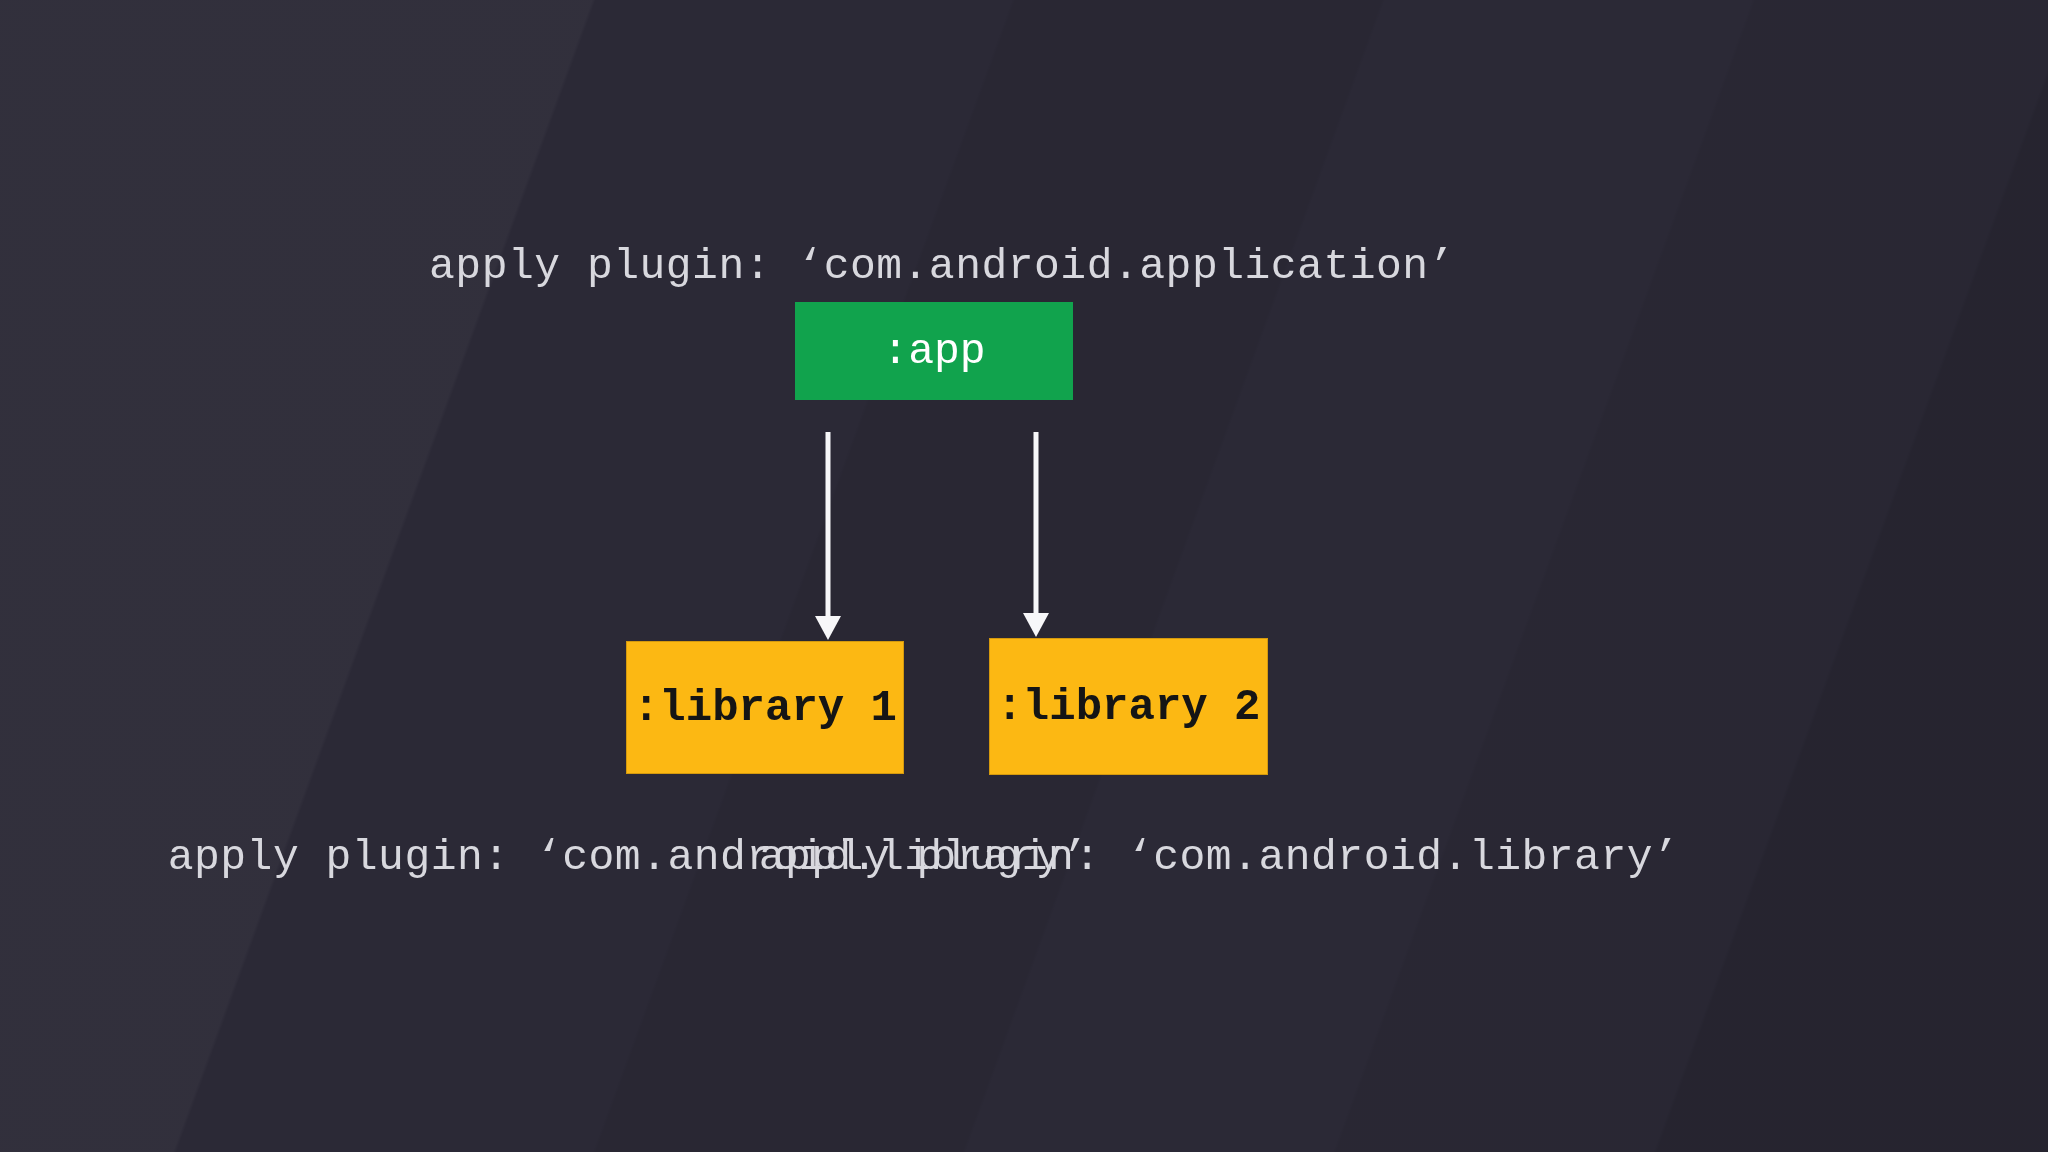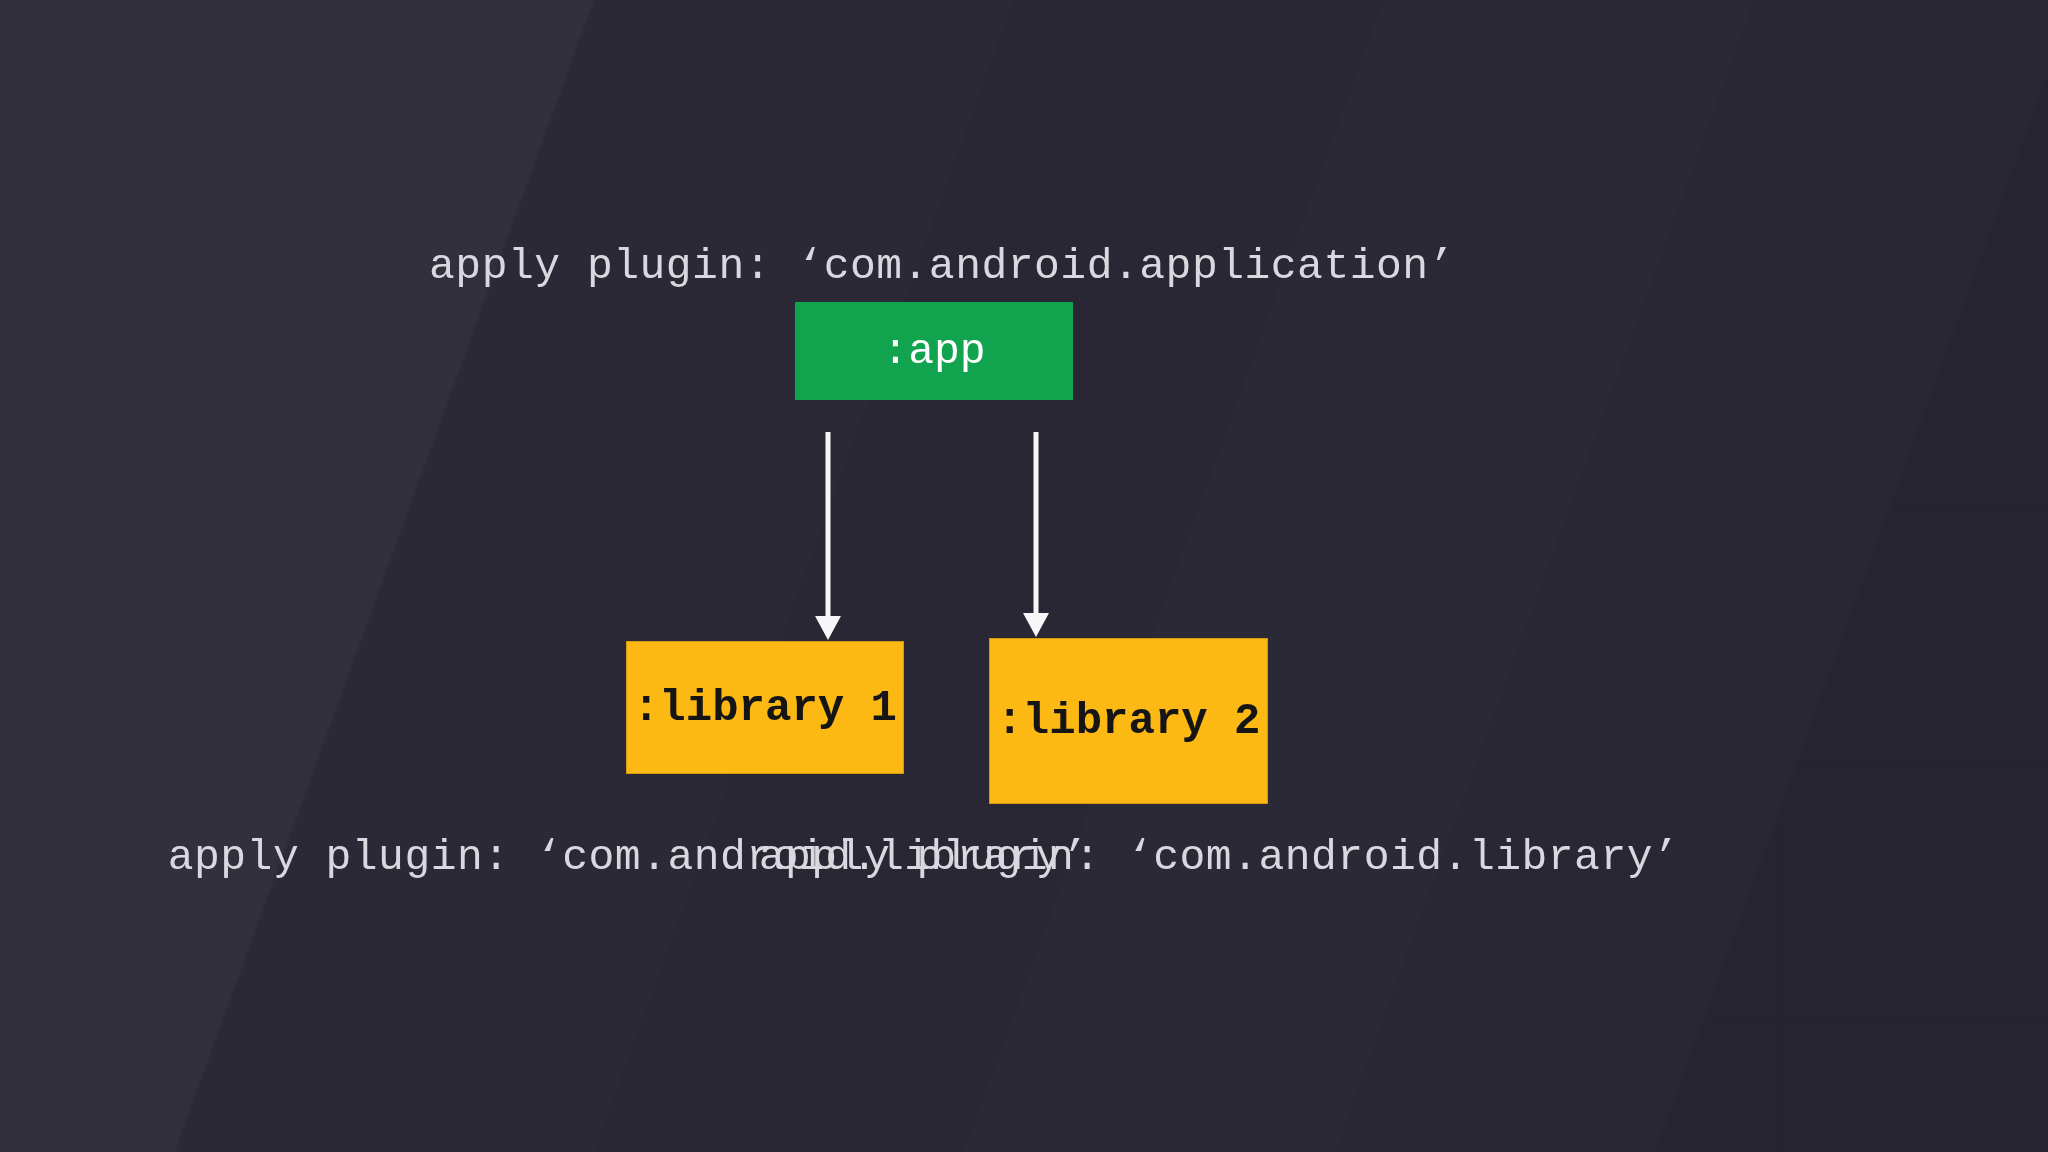--- a/index.html
+++ b/index.html
@@ -53,21 +53,21 @@
     font-weight: 500;
   }
   .node-lib {
     background: #FCB813;
     color: #151515;
     font-size: 44px;
     font-weight: 600;
     border: 1px solid rgba(90, 60, 0, 0.25);
   }
   .node-lib1 { left: 590px; top: 641px; width: 278px; height: 133px; margin-left: 36px; }
-  .node-lib2 { left: 989px; top: 638px; width: 279px; height: 166px; align-items: center; }
+  .node-lib2 { left: 989px; top: 638px; width: 279px; height: 137px; align-items: center; }
 
   .arrow { position: absolute; width: 28px; }
   .arrow-1 { left: 814px;  top: 432px; height: 208px; }
   .arrow-2 { left: 1022px; top: 432px; height: 205px; }
   .arrow .stem {
     position: absolute;
     left: 50%; top: 0; bottom: 20px;
     width: 5px;
     transform: translateX(-50%);
     background: #F7F7F9;

